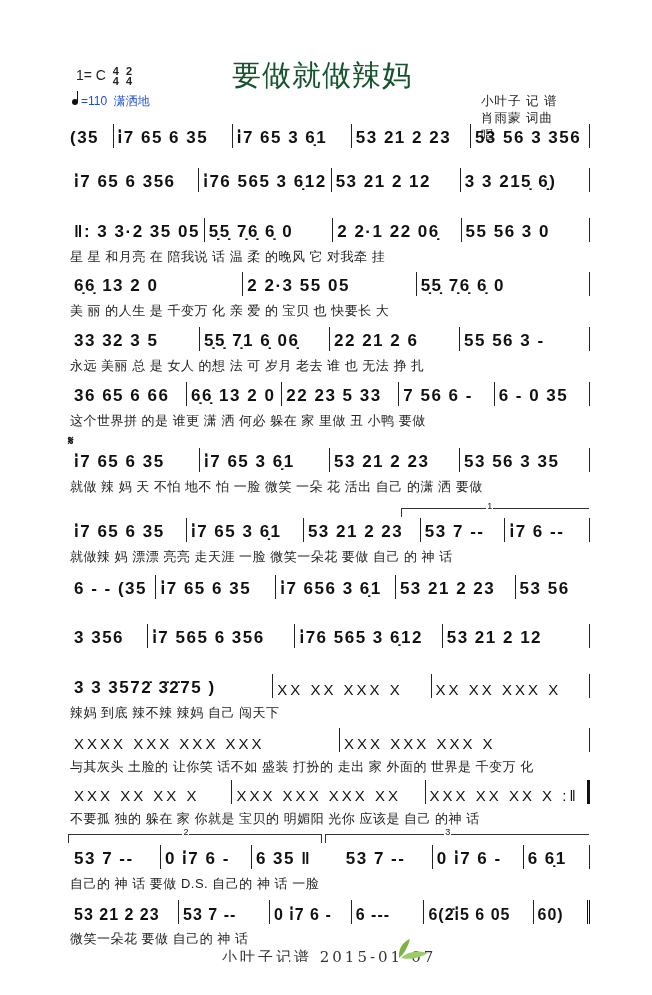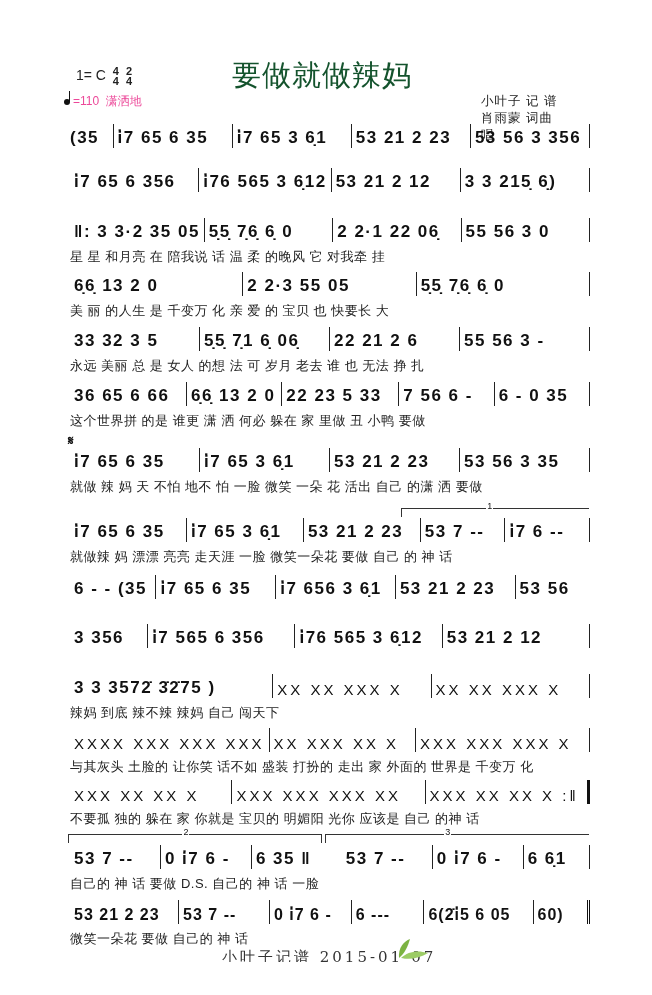--- a/index.html
+++ b/index.html
@@ -2,21 +2,21 @@
 <html><head>
 <meta charset="utf-8">
 <style>
   html, body { margin:0; padding:0; background:#ffffff; }
   body { width:652px; height:995px; position:relative; overflow:hidden;
          font-family:"Liberation Sans", "DejaVu Sans", sans-serif; color:#111; }
   .page { position:absolute; left:0; top:0; width:564px; height:995px; }
 
   .key { position:absolute; left:76px; top:66px; font-size:14px; color:#222; }
   .key .ts { display:inline-block; text-align:center; font-size:11px; line-height:10px; vertical-align:middle; margin-left:3px; font-weight:bold; }
-  .tempo { position:absolute; left:64px; top:93px; font-size:12px; color:#ec4899; }
+  .tempo { position:absolute; left:72px; top:93px; font-size:12px; color:#1d4ed8; }
   .tempo .note-icon { display:inline-block; width:6px; height:6px; border-radius:50%; background:#111; position:relative; margin-right:3px; }
   .tempo .note-icon:after { content:""; position:absolute; right:0; bottom:3px; width:1px; height:11px; background:#111; }
   .title { position:absolute; left:232px; top:56px; font-size:29px; color:#14532d;
            font-family:Liberation Sans, sans-serif; letter-spacing:1px; }
   .credit { position:absolute; left:481px; font-size:12.5px; color:#222; letter-spacing:1px; }
   .credit.c1 { top:70px;margin-top:40px; }
   .credit.c2 { top:93px; }
 
   .row { position:absolute; left:70px; width:520px; }
   .notes { display:flex; align-items:flex-start; font-weight:bold; font-size:17px; letter-spacing:1.5px; white-space:nowrap; height:24px; }
@@ -255,23 +255,20 @@
         </div>
     </div>
     <div class="lyr">                                      辣妈  到底  辣不辣       辣妈  自己  闯天下</div>
   </div>
 
   <div class="row" style="top:728px">
     <div class="notes">
       <div class="m" style="flex:1.3">
           <span class="x">XXXX  XXX  XXX  XXX</span>
         </div>
-      <div class="m">
-          <span class="x">XX  XXX  XX  X</span>
-        </div>
       <div class="m" style="flex:1.2">
           <span class="x">XXX  XXX  XXX  X</span>
         </div>
     </div>
     <div class="lyr">与其灰头 土脸的 让你笑 话不如 盛装 打扮的 走出 家 外面的 世界是 千变万 化</div>
   </div>
 
   <div class="row" style="top:780px">
     <div class="notes">
       <div class="m">

